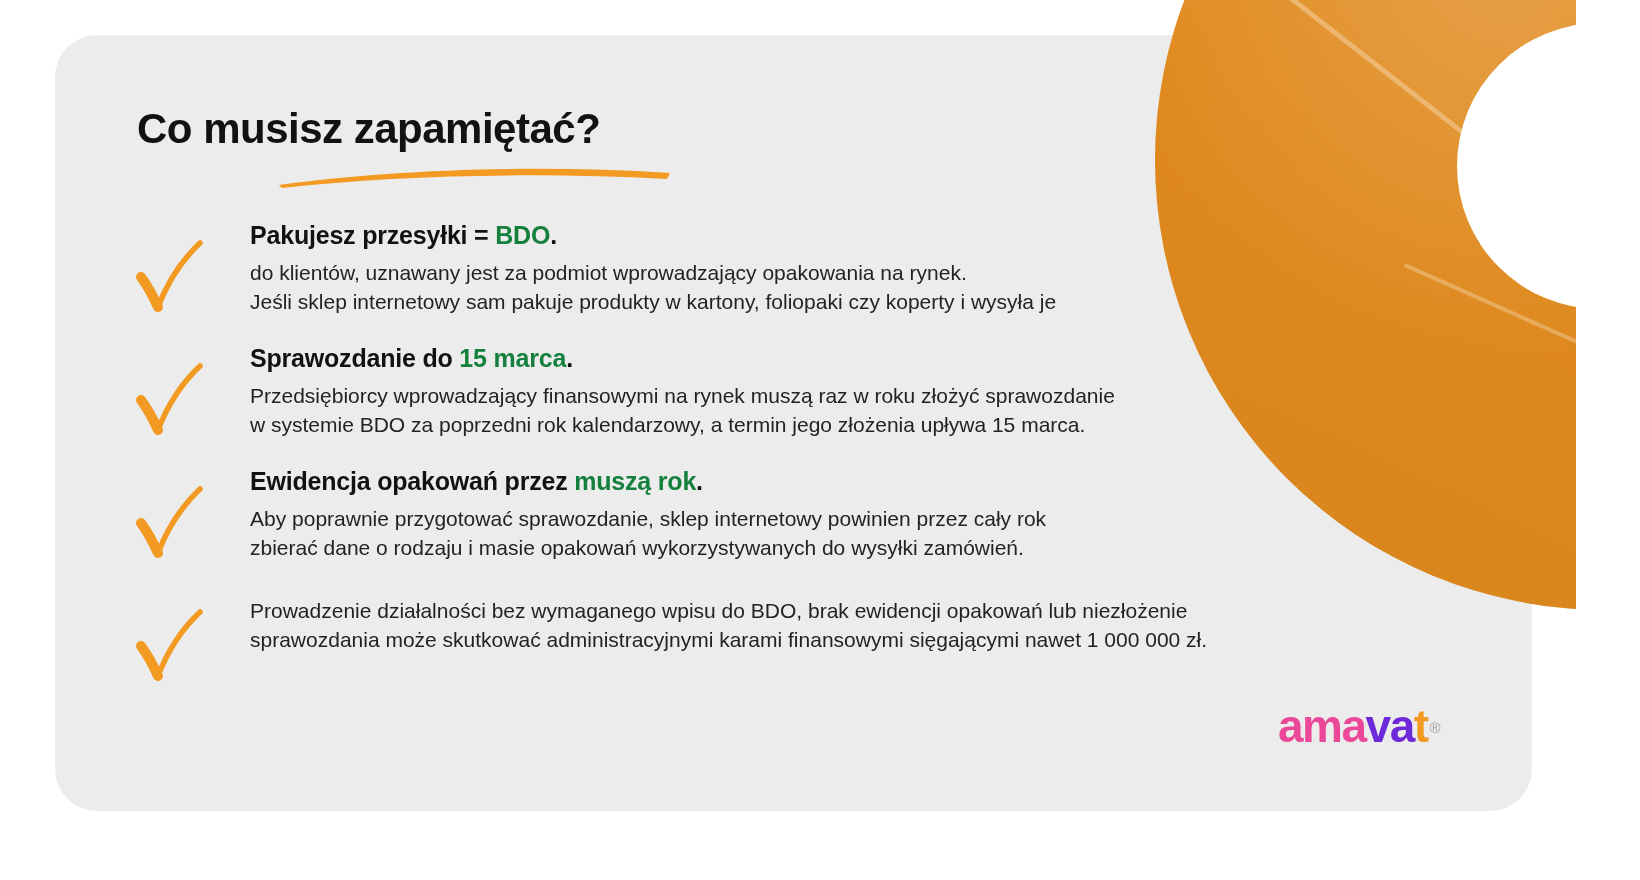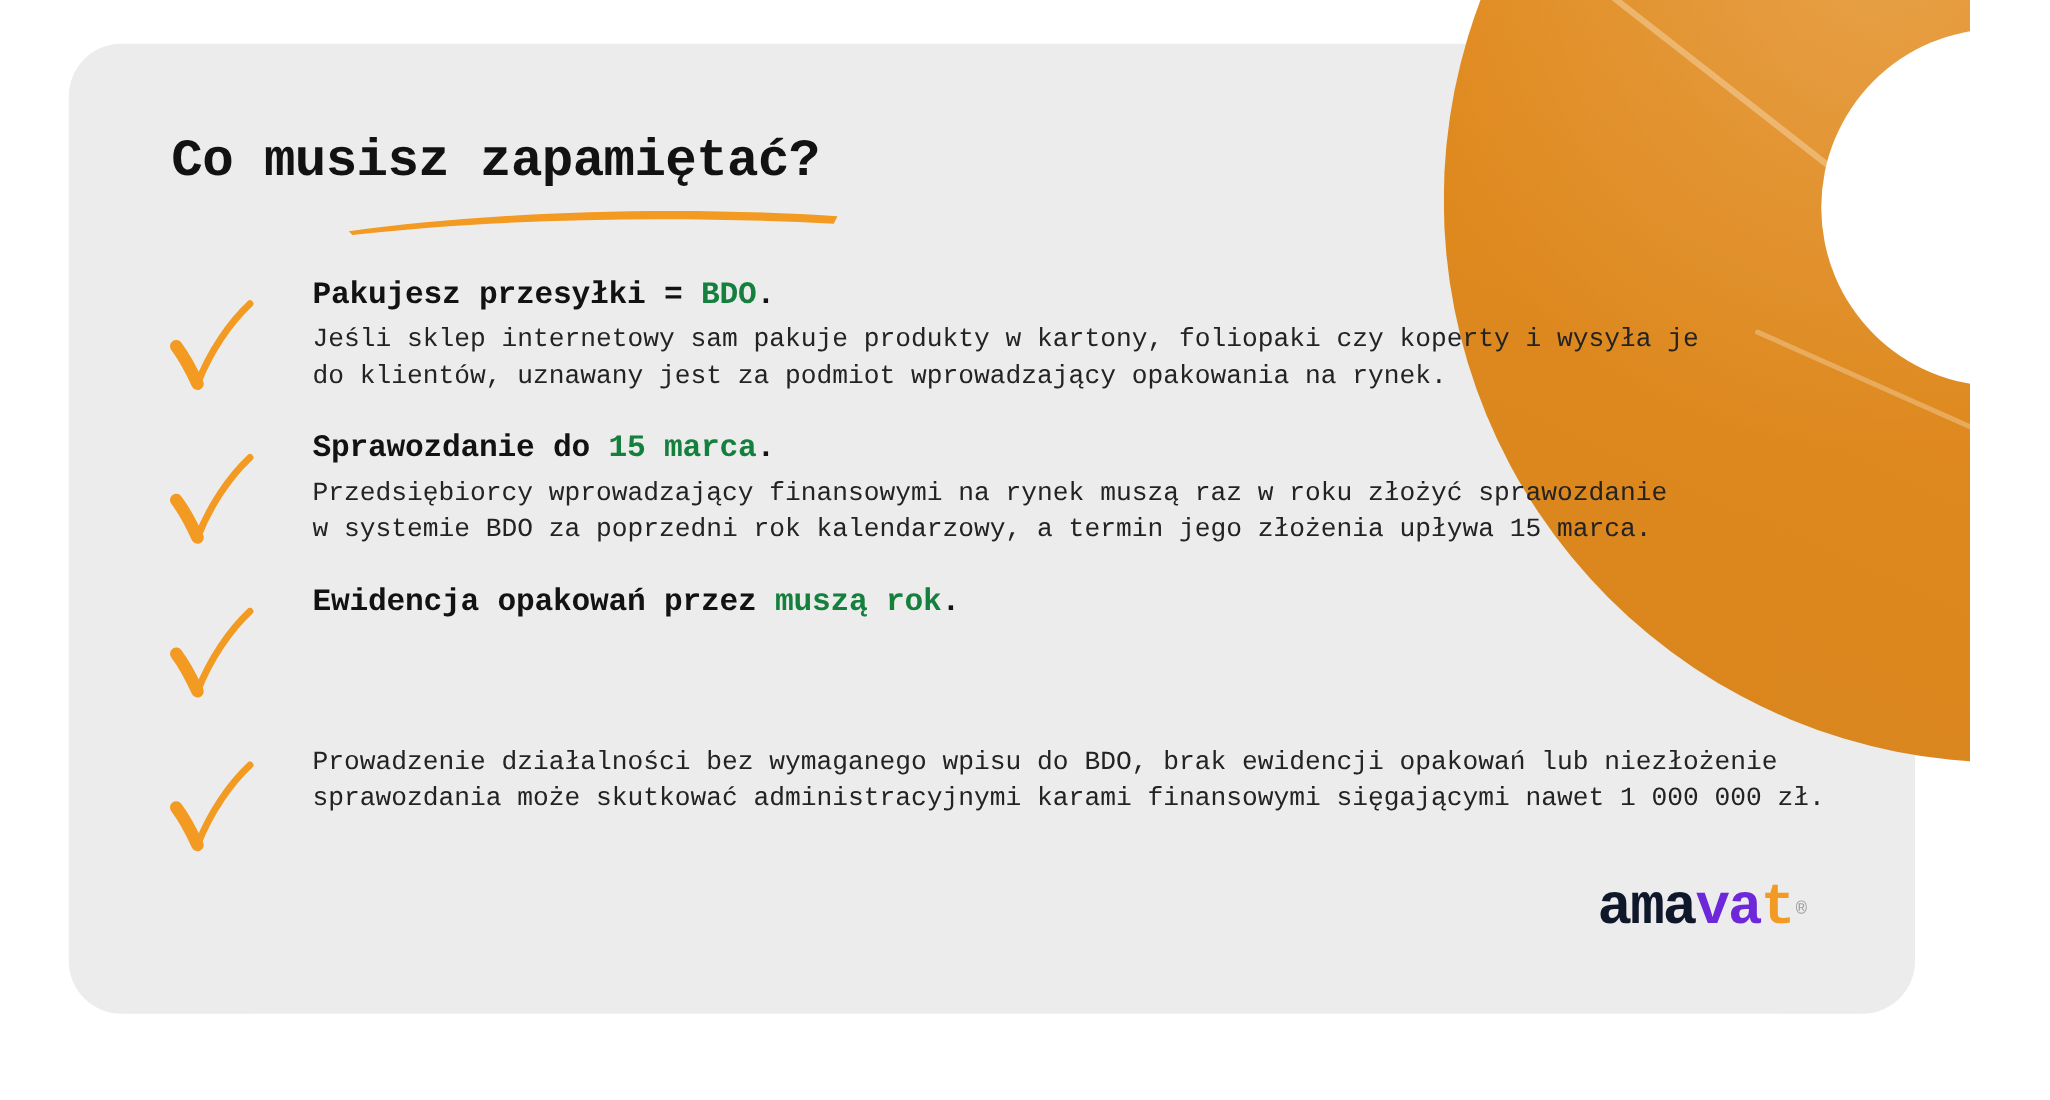--- a/index.html
+++ b/index.html
@@ -1,18 +1,18 @@
 <!DOCTYPE html>
 <html><head>
 <meta charset="utf-8">
 <style>
   html,body{margin:0;padding:0;background:#ffffff;}
   .stage{
     position:relative;width:1576px;height:880px;overflow:hidden;
-    background:#ffffff;font-family:Liberation Mono, monospace;
+    background:#ffffff;font-family:Liberation Sans, sans-serif;
   }
   .card{
     position:absolute;left:55px;top:35px;width:1477px;height:776px;
     background:#ECECEC;border-radius:42px;
   }
   
   .ring{
     position:absolute;left:1155px;top:-290px;width:900px;height:900px;border-radius:50%;
     background:
       radial-gradient(circle at 38% 30%, rgba(255,255,255,0.16), rgba(255,255,255,0) 46%),
@@ -41,21 +41,21 @@
   .item-heading{
     font-size:25px;line-height:31px;font-weight:800;color:#121212;letter-spacing:-0.2px;
   }
   .item-heading .accent{color:#15803d;}
   .item-body{margin-top:7px;font-size:21px;line-height:29px;color:#232323;}
   .item-body .line{white-space:nowrap;}
   .logo{
     position:absolute;left:1278px;top:700px;
     font-size:46px;font-weight:800;letter-spacing:-1.5px;line-height:52px;
   }
-  .logo .dark{color:#0f172a;}
+  .logo .dark{color:#ec4899;}
   .logo .gray{color:#6d28d9;}
   .logo .accent{color:#F29A21;}
   .logo .reg{
     color:#9D9D9C;font-size:15px;font-weight:400;letter-spacing:0;
     vertical-align:top;position:relative;top:2px;left:2px;
   }
 </style>
 </head>
 <body>
 
@@ -75,22 +75,22 @@
   </svg>
 
   <div class="item" style="top:220px">
     <svg class="check" width="74" height="74" viewBox="0 0 74 74">
       <path d="M9 37 C 15 45, 21 56, 26 67" fill="none" stroke="#F29A21" stroke-width="10" stroke-linecap="round"></path>
       <path d="M26 67 C 36 41, 52 18, 68 3" fill="none" stroke="#F29A21" stroke-width="5.5" stroke-linecap="round"></path>
     </svg>
     <div class="item-content">
       <div class="item-heading"><span>Pakujesz przesyłki = </span><span class="accent">BDO</span><span>.</span></div>
       <div class="item-body">
+        <div class="line">do klientów, uznawany jest za podmiot wprowadzający opakowania na rynek.</div>
         <div class="line">Jeśli sklep internetowy sam pakuje produkty w kartony, foliopaki czy koperty i wysyła je</div>
-        <div class="line">do klientów, uznawany jest za podmiot wprowadzający opakowania na rynek.</div>
       </div>
     </div>
   </div>
 
   <div class="item" style="top:343px">
     <svg class="check" width="74" height="74" viewBox="0 0 74 74">
       <path d="M9 37 C 15 45, 21 56, 26 67" fill="none" stroke="#F29A21" stroke-width="10" stroke-linecap="round"></path>
       <path d="M26 67 C 36 41, 52 18, 68 3" fill="none" stroke="#F29A21" stroke-width="5.5" stroke-linecap="round"></path>
     </svg>
     <div class="item-content">
@@ -102,20 +102,24 @@
     </div>
   </div>
 
   <div class="item" style="top:466px">
     <svg class="check" width="74" height="74" viewBox="0 0 74 74">
       <path d="M9 37 C 15 45, 21 56, 26 67" fill="none" stroke="#F29A21" stroke-width="10" stroke-linecap="round"></path>
       <path d="M26 67 C 36 41, 52 18, 68 3" fill="none" stroke="#F29A21" stroke-width="5.5" stroke-linecap="round"></path>
     </svg>
     <div class="item-content">
       <div class="item-heading"><span>Ewidencja opakowań przez </span><span class="accent">muszą rok</span><span>.</span></div>
+      <div class="item-body">
+        <div class="line">Aby poprawnie przygotować sprawozdanie, sklep internetowy powinien przez cały rok</div>
+        <div class="line">zbierać dane o rodzaju i masie opakowań wykorzystywanych do wysyłki zamówień.</div>
+      </div>
     </div>
   </div>
 
   <div class="item" style="top:589px">
     <svg class="check" width="74" height="74" viewBox="0 0 74 74">
       <path d="M9 37 C 15 45, 21 56, 26 67" fill="none" stroke="#F29A21" stroke-width="10" stroke-linecap="round"></path>
       <path d="M26 67 C 36 41, 52 18, 68 3" fill="none" stroke="#F29A21" stroke-width="5.5" stroke-linecap="round"></path>
     </svg>
     <div class="item-content">
       <div class="item-body">

